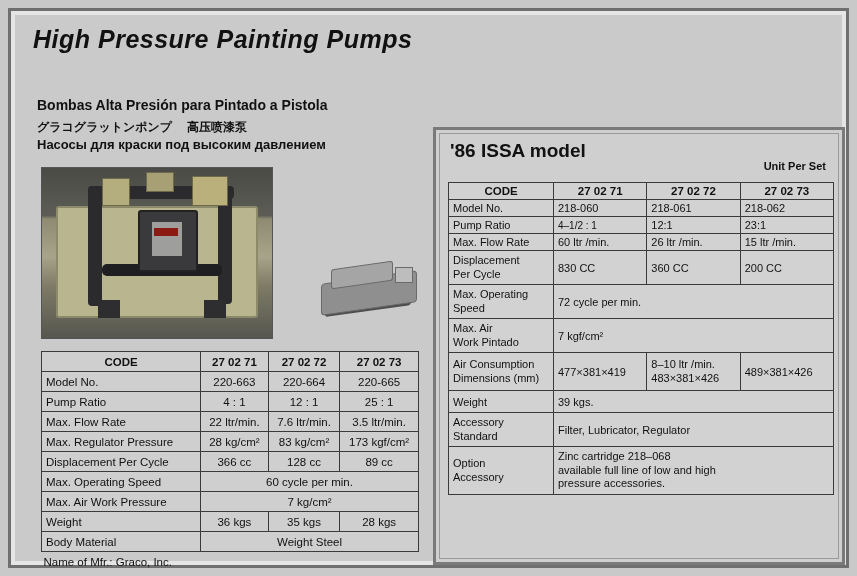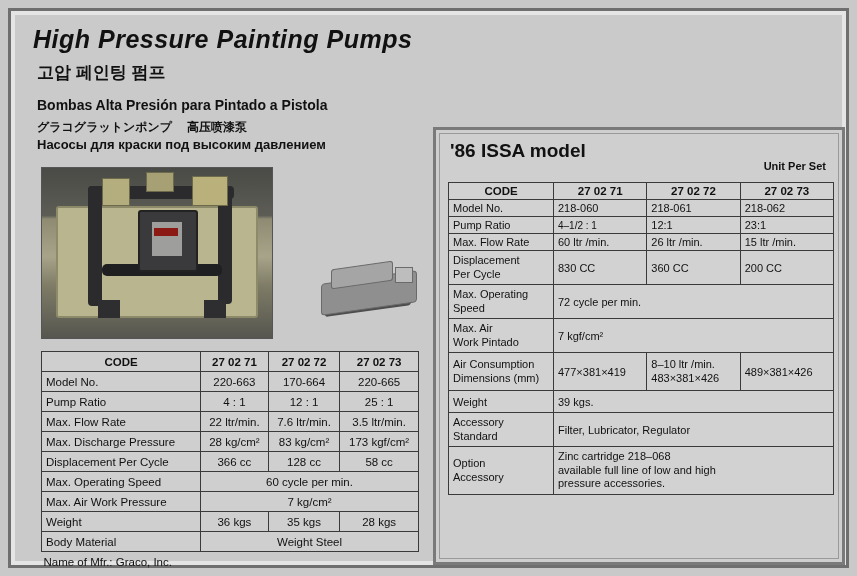--- a/index.html
+++ b/index.html
@@ -74,21 +74,20 @@
   .cellwrap{white-space:pre-line;line-height:1.25;}
 </style>
 </head>
 <body>
 
 <div id="page">
   <div id="frame">
     <div id="inner">
 
       <div class="title-en">High Pressure  Painting Pumps</div>
-      <div class="title-kr">고압 페인팅 펌프</div>
       <div class="title-es">Bombas Alta Presión para Pintado a Pistola</div>
       <div class="title-jp">グラコグラットンポンプ</div>
       <div class="title-cn">高压喷漆泵</div>
       <div class="title-ru">Насосы для краски под высоким давлением</div>
 
       <div id="photo-main">
         <div class="floor"></div>
         <div class="pan"></div>
         <div class="tube-top"></div>
         <div class="tube-l"></div>
@@ -116,46 +115,46 @@
         <tbody>
             <tr>
           <td class="hdr lbl">CODE</td>
           <td class="hdr">27 02 71</td>
           <td class="hdr">27 02 72</td>
           <td class="hdr">27 02 73</td>
         </tr>
         <tr>
           <td class="lbl">Model No.</td>
           <td class="ctr">220-663</td>
-          <td class="ctr">170-664</td>
+          <td class="ctr">220-664</td>
           <td class="ctr">220-665</td>
         </tr>
         <tr>
           <td class="lbl">Pump Ratio</td>
           <td class="ctr">4 : 1</td>
           <td class="ctr">12 : 1</td>
           <td class="ctr">25 : 1</td>
         </tr>
         <tr>
           <td class="lbl">Max. Flow Rate</td>
           <td class="ctr">22 ltr/min.</td>
           <td class="ctr">7.6 ltr/min.</td>
           <td class="ctr">3.5 ltr/min.</td>
         </tr>
         <tr>
-          <td class="lbl">Max. Discharge Pressure</td>
+          <td class="lbl">Max. Regulator Pressure</td>
           <td class="ctr">28 kg/cm²</td>
           <td class="ctr">83 kg/cm²</td>
           <td class="ctr">173 kgf/cm²</td>
         </tr>
         <tr>
           <td class="lbl">Displacement Per Cycle</td>
           <td class="ctr">366 cc</td>
           <td class="ctr">128 cc</td>
-          <td class="ctr">58 cc</td>
+          <td class="ctr">89 cc</td>
         </tr>
         <tr>
           <td class="lbl">Max. Operating Speed</td>
           <td class="ctr" colspan="3">60 cycle per min.</td>
         </tr>
         <tr>
           <td class="lbl">Max. Air Work Pressure</td>
           <td class="ctr" colspan="3">7 kg/cm²</td>
         </tr>
         <tr>

